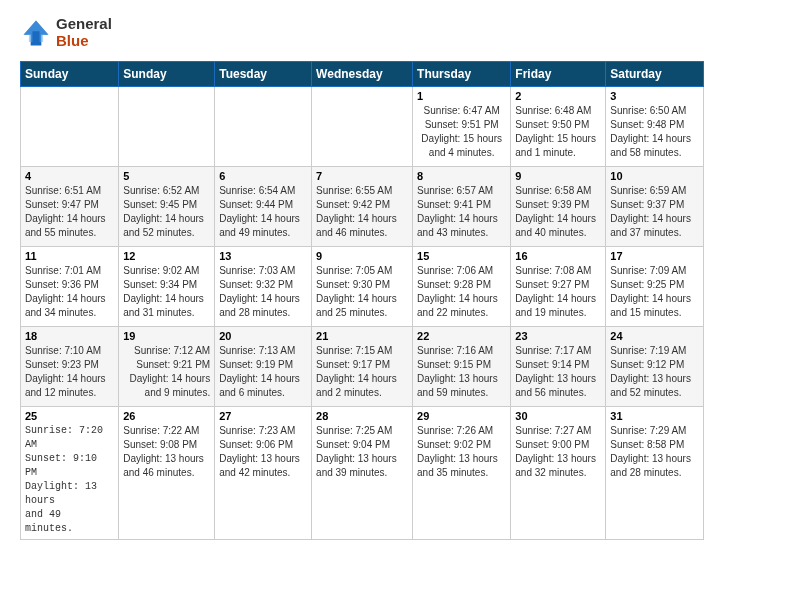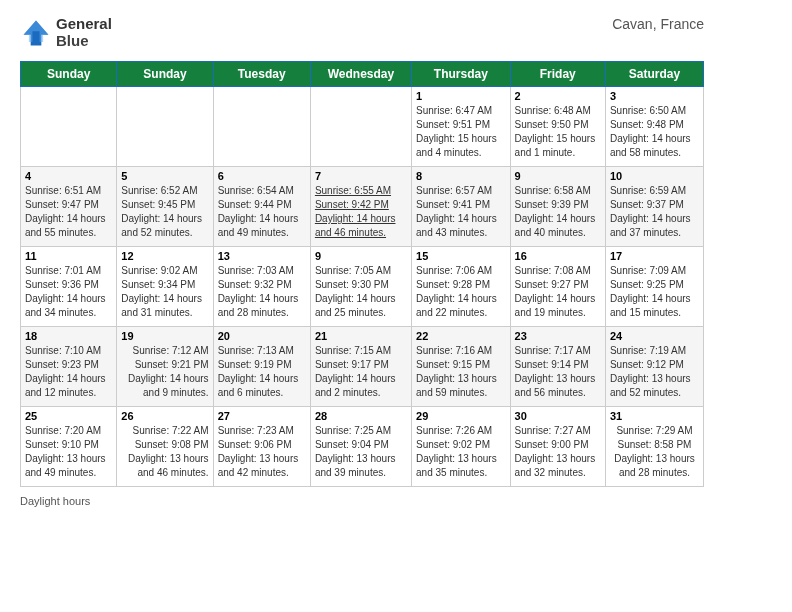--- a/index.html
+++ b/index.html
@@ -31,21 +31,21 @@
       line-height: 1.1;
     }
     .logo-general {
       font-size: 15px;
       font-weight: bold;
       color: #333;
     }
     .logo-blue {
       font-size: 15px;
       font-weight: bold;
-      color: #404040;
+      color: #c2410c;
     }
     .logo-icon {
       width: 32px;
       height: 32px;
     }
     .title-area {
       text-align: right;
     }
     .month-title {
       font-size: 36px;
@@ -55,24 +55,24 @@
     .subtitle {
       font-size: 14px;
       color: #555;
     }
     .calendar {
       width: 100%;
       border-collapse: collapse;
       font-size: 10.5px;
     }
     .calendar th {
-      background: #15803d;
+      background: #0c4a6e;
       color: #fff;
       padding: 5px 4px;
-      text-align: center;
+      text-align: left;
       font-weight: bold;
       font-size: 12px;
       border: 1px solid #1a6bbf;
     }
     .calendar td {
       border: 1px solid #ccc;
       vertical-align: top;
       padding: 3px 4px;
       width: 108px;
       min-height: 75px;
@@ -111,21 +111,20 @@
       <svg class="logo-icon" viewBox="0 0 36 36">
         <polygon points="18,4 32,20 24,20 24,32 12,32 12,20 4,20" fill="#1a6bbf"></polygon>
         <polygon points="18,4 32,20 26,20 26,28 22,28 22,16 14,16 14,28 10,28 10,20 4,20" fill="#5aaaf0" opacity="0.5"></polygon>
       </svg>
       <div class="logo-text">
         <span class="logo-general">General</span>
         <span class="logo-blue">Blue</span>
       </div>
     </div>
     <div class="title-area">
-      <div class="subtitle">Cavan, France</div>
     </div>
   </div>
 
   <table class="calendar">
     <thead>
       <tr>
       <th>Sunday</th>
           <th>Sunday</th>
           <th>Tuesday</th>
           <th>Wednesday</th>
@@ -135,21 +134,21 @@
         </tr>
     </thead>
     <tbody id="calendar-body">
     <tr>
           <td class="empty"></td>
           <td class="empty"></td>
           <td class="empty"></td>
           <td class="empty"></td>
           <td>
             <span class="day-num">1</span>
-            <div class="day-info" style="white-space: pre-line;">Sunrise: 6:47 AM
+            <div class="day-info" style="white-space: pre-line; text-align: center;">Sunrise: 6:47 AM
 Sunset: 9:51 PM
 Daylight: 15 hours
 and 4 minutes.</div>
           </td>
           <td>
             <span class="day-num">2</span>
             <div class="day-info" style="white-space: pre-line;">Sunrise: 6:48 AM
 Sunset: 9:50 PM
 Daylight: 15 hours
 and 1 minute.</div>
@@ -179,21 +178,21 @@
           </td>
           <td>
             <span class="day-num">6</span>
             <div class="day-info" style="white-space: pre-line;">Sunrise: 6:54 AM
 Sunset: 9:44 PM
 Daylight: 14 hours
 and 49 minutes.</div>
           </td>
           <td>
             <span class="day-num">7</span>
-            <div class="day-info" style="white-space: pre-line; text-decoration: underline;">Sunrise: 6:55 AM
+            <div class="day-info" style="white-space: pre-line;">Sunrise: 6:55 AM
 Sunset: 9:42 PM
 Daylight: 14 hours
 and 46 minutes.</div>
           </td>
           <td>
             <span class="day-num">8</span>
             <div class="day-info" style="white-space: pre-line;">Sunrise: 6:57 AM
 Sunset: 9:41 PM
 Daylight: 14 hours
 and 43 minutes.</div>
@@ -311,28 +310,28 @@
             <span class="day-num">24</span>
             <div class="day-info" style="white-space: pre-line;">Sunrise: 7:19 AM
 Sunset: 9:12 PM
 Daylight: 13 hours
 and 52 minutes.</div>
           </td>
         </tr>
         <tr>
           <td>
             <span class="day-num">25</span>
-            <div class="day-info" style="white-space: pre-line;">Sunrise: 7:20 AM
+            <div class="day-info" style="white-space: pre-line; font-family: Liberation Mono, monospace;">Sunrise: 7:20 AM
 Sunset: 9:10 PM
 Daylight: 13 hours
 and 49 minutes.</div>
           </td>
           <td>
             <span class="day-num">26</span>
-            <div class="day-info" style="white-space: pre-line; text-align: right;">Sunrise: 7:22 AM
+            <div class="day-info" style="white-space: pre-line;">Sunrise: 7:22 AM
 Sunset: 9:08 PM
 Daylight: 13 hours
 and 46 minutes.</div>
           </td>
           <td>
             <span class="day-num">27</span>
             <div class="day-info" style="white-space: pre-line;">Sunrise: 7:23 AM
 Sunset: 9:06 PM
 Daylight: 13 hours
 and 42 minutes.</div>
@@ -353,25 +352,22 @@
           </td>
           <td>
             <span class="day-num">30</span>
             <div class="day-info" style="white-space: pre-line;">Sunrise: 7:27 AM
 Sunset: 9:00 PM
 Daylight: 13 hours
 and 32 minutes.</div>
           </td>
           <td>
             <span class="day-num">31</span>
-            <div class="day-info" style="white-space: pre-line; text-align: center;">Sunrise: 7:29 AM
+            <div class="day-info" style="white-space: pre-line;">Sunrise: 7:29 AM
 Sunset: 8:58 PM
 Daylight: 13 hours
 and 28 minutes.</div>
           </td>
         </tr>
       </tbody>
   </table>
 
-  <div class="legend">
-    <span>Daylight hours</span>
-  </div>
 </div>
 
 </body></html>

